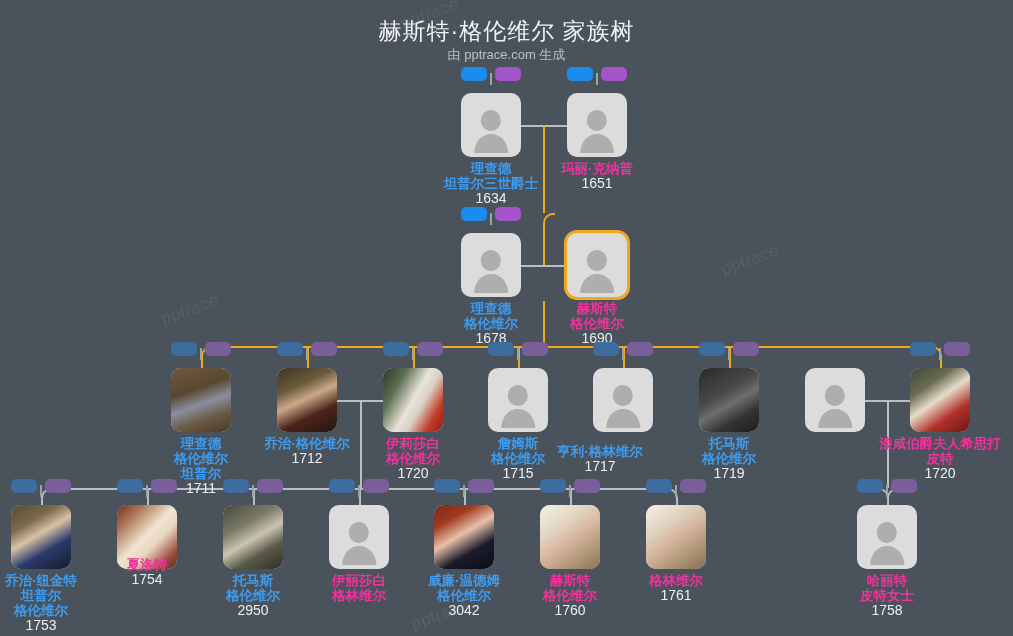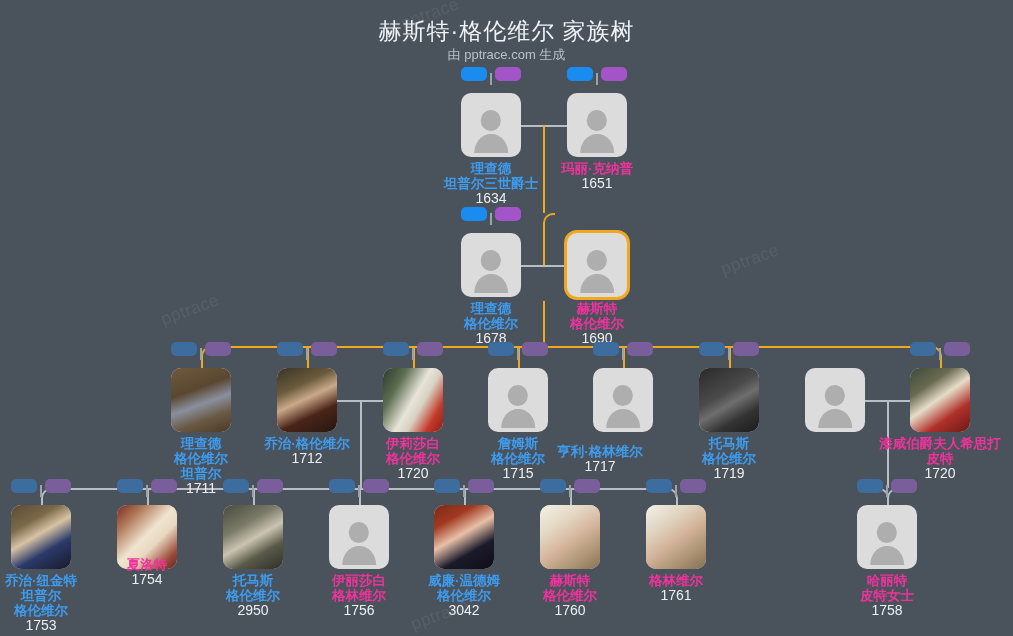--- a/index.html
+++ b/index.html
@@ -361,21 +361,20 @@
         <div class="ph" style="width: 60px; height: 64px;">
           <div class="silh">
             <div class="head"></div>
             <div class="body"></div>
           </div>
         </div>
       </div>
       <div class="lbl f" style="left: 249px; top: 573px; width: 220px;">
         <span class="nm">伊丽莎白</span>
         <span class="nm">格林维尔</span>
-        <span class="yr">1756</span>
       </div>
       <div class="badges" style="left: 434px; top: 479px; width: 60px;">
         <div class="badge b"></div>
         <div class="badge-stem"></div>
         <div class="badge p"></div>
       </div>
       <div class="node" style="left: 434px; top: 505px; width: 60px; height: 64px;">
         <div class="ph" style="width: 60px; height: 64px;">
           <div class="portrait" style="background:linear-gradient(150deg,#7a2a1a 0%,#a03a20 24%,#e8c0a8 46%,#1a1a2a 70%,#0e0e18 100%);"></div>
         </div>

